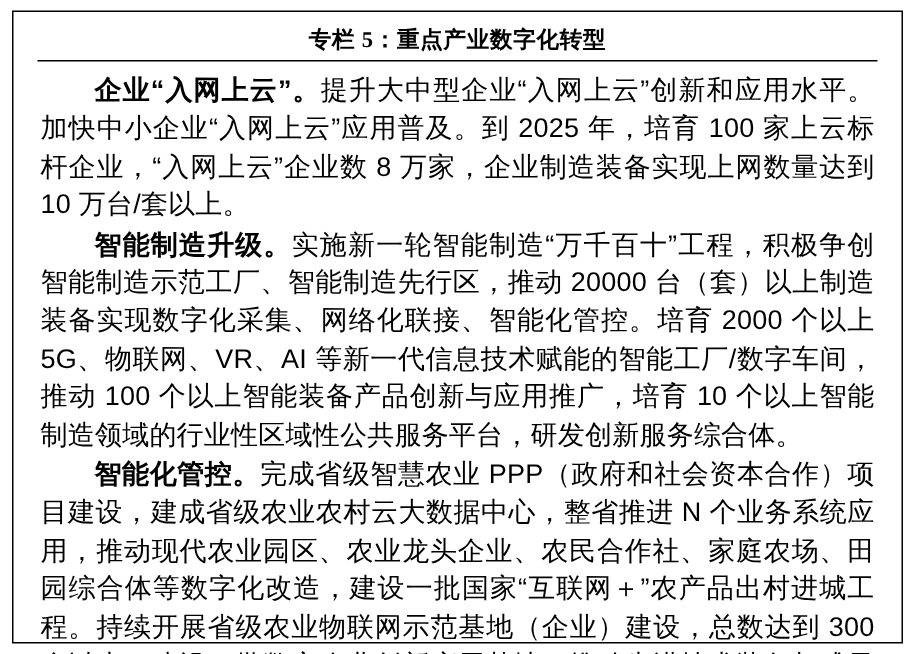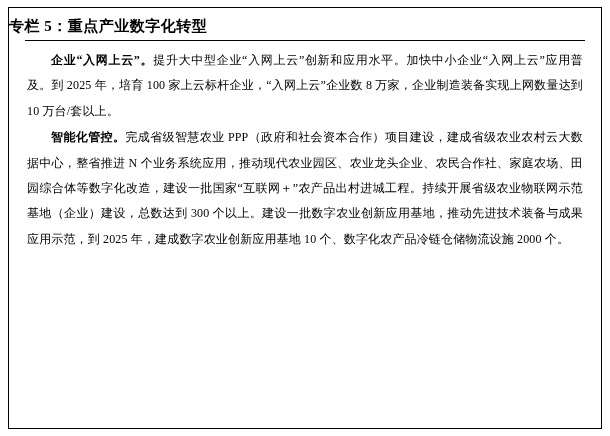--- a/index.html
+++ b/index.html
@@ -18,54 +18,55 @@
     position: absolute;
     left: 8px;
     top: 7px;
     width: 594px;
     height: 422px;
     border: 1px solid #000000;
     box-sizing: border-box;
     background: #ffffff;
   }
   .title {
-    text-align: left;
+    text-align: center;
     font-size: 15px;
     font-weight: bold;
     letter-spacing: 0.5px;
     margin-top: 9px;
     margin-bottom: 4px;
     font-family: "Liberation Serif", "DejaVu Serif", serif;
   }
   .rule {
     width: 560px;
     margin: 0 auto;
     border-top: 1px solid #000000;
     height: 0;
   }
   .body {
     padding: 7px 18px 0 18px;
   }
   p {
     margin: 0 0 1px 0;
-    font-size: 12px;
+    font-size: 18px;
     line-height: 25.4px;
     text-align: justify;
     text-justify: inter-ideograph;
     text-indent: 2em;
-    font-family: Liberation Serif, serif;
+    font-family: Liberation Sans, sans-serif;
     letter-spacing: 0.15px;
   }
   .lead {
     font-weight: bold;
   }
 </style>
 </head>
 <body>
 
 <div class="box">
   <div class="title">专栏 5：重点产业数字化转型</div>
   <div class="rule"></div>
   <div class="body">
     <p><span class="lead">企业“入网上云”。</span><span>提升大中型企业“入网上云”创新和应用水平。加快中小企业“入网上云”应用普及。到 2025 年，培育 100 家上云标杆企业，“入网上云”企业数 8 万家，企业制造装备实现上网数量达到 10 万台/套以上。</span></p>
+    <p><span class="lead">智能制造升级。</span><span>实施新一轮智能制造“万千百十”工程，积极争创智能制造示范工厂、智能制造先行区，推动 20000 台（套）以上制造装备实现数字化采集、网络化联接、智能化管控。培育 2000 个以上 5G、物联网、VR、AI 等新一代信息技术赋能的智能工厂/数字车间，推动 100 个以上智能装备产品创新与应用推广，培育 10 个以上智能制造领域的行业性区域性公共服务平台，研发创新服务综合体。</span></p>
     <p><span class="lead">智能化管控。</span><span>完成省级智慧农业 PPP（政府和社会资本合作）项目建设，建成省级农业农村云大数据中心，整省推进 N 个业务系统应用，推动现代农业园区、农业龙头企业、农民合作社、家庭农场、田园综合体等数字化改造，建设一批国家“互联网＋”农产品出村进城工程。持续开展省级农业物联网示范基地（企业）建设，总数达到 300 个以上。建设一批数字农业创新应用基地，推动先进技术装备与成果应用示范，到 2025 年，建成数字农业创新应用基地 10 个、数字化农产品冷链仓储物流设施 2000 个。</span></p>
   </div>
 </div>
 
 </body></html>

